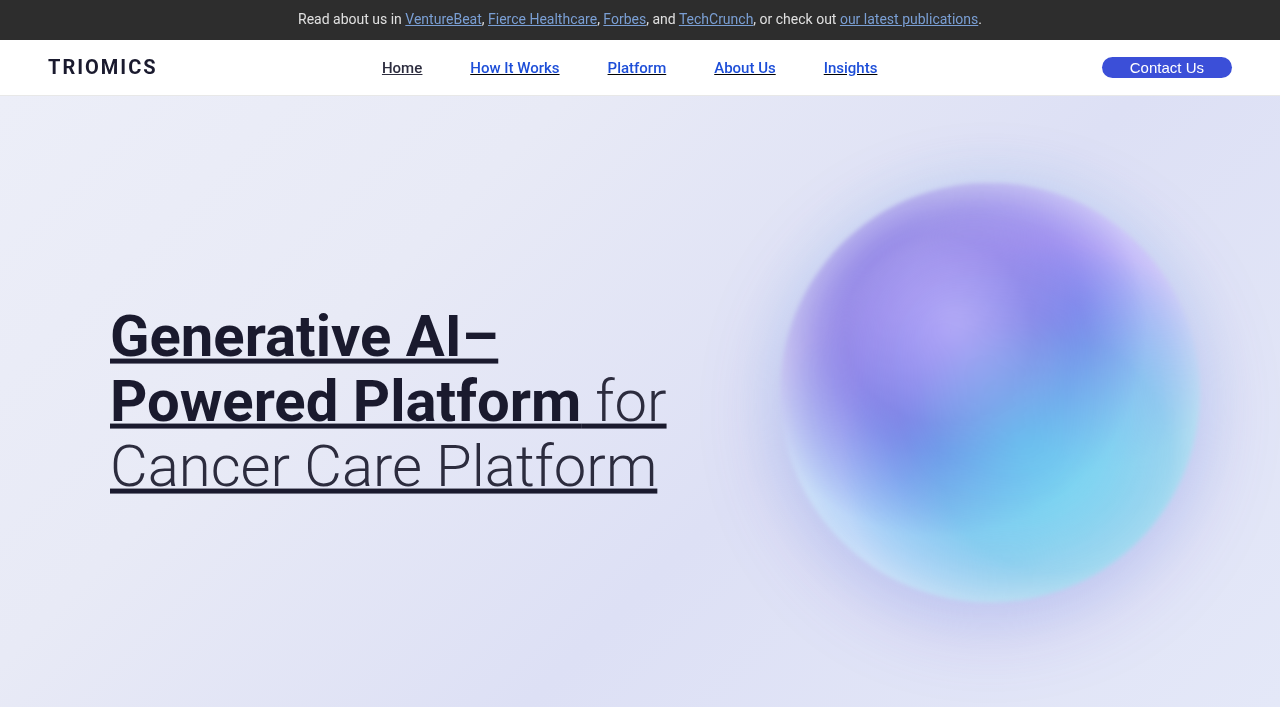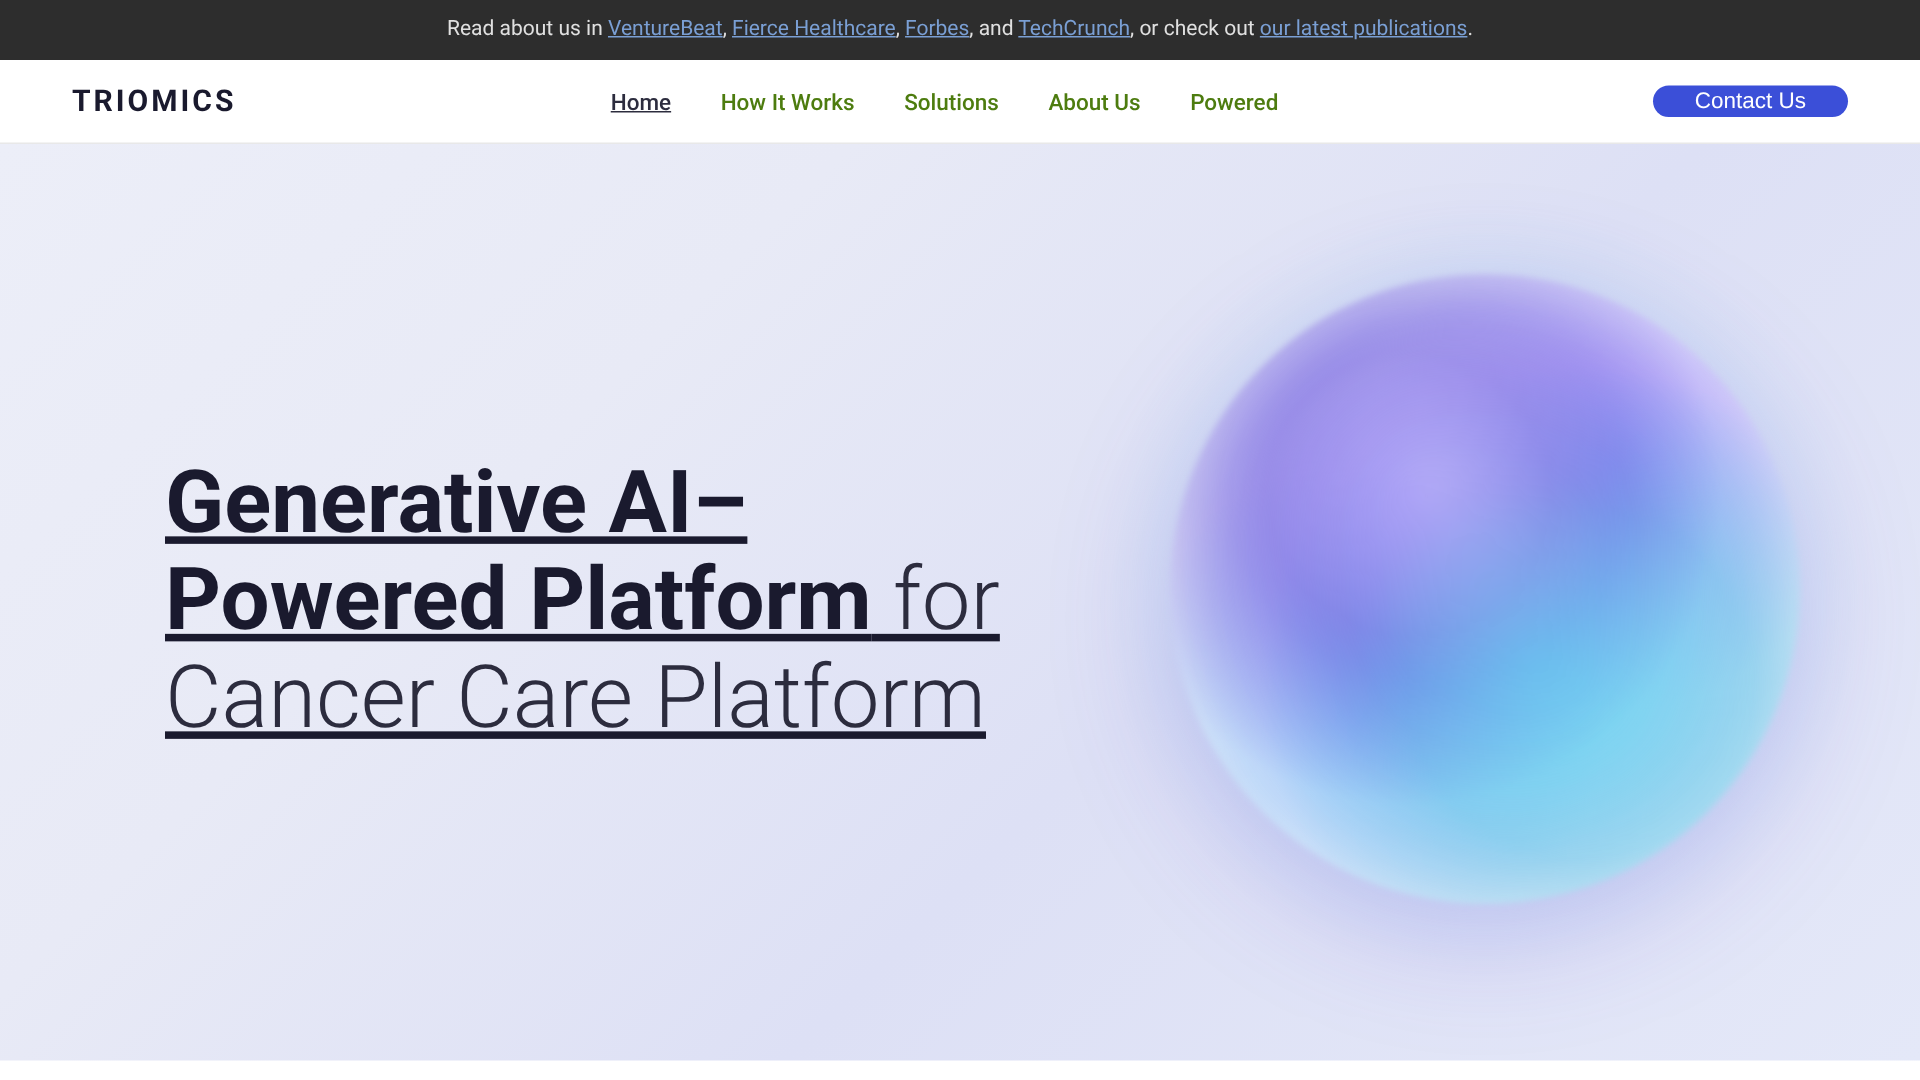--- a/index.html
+++ b/index.html
@@ -48,27 +48,28 @@
       font-size: 20px;
       font-weight: 700;
       letter-spacing: 2px;
       color: #1a1a2e;
       text-transform: uppercase;
     }
 
     .nav-links {
       display: flex;
       align-items: center;
-      gap: 33px;
+      gap: 48px;
       list-style: none;
+      text-decoration: underline;
     }
 
     .nav-links a {
       text-decoration: none;
-      color: #4d7c0f;
+      color: #1d4ed8;
       font-size: 15px;
       font-weight: 500;
     }
 
     .nav-links a.active {
       text-decoration: underline;
       color: #2c2c3e;
     }
 
     .contact-btn {
@@ -170,27 +171,27 @@
   <div class="nav-logo">TRIOMICS</div>
 
   <ul class="nav-links">
     <li>
       <a class="active">Home</a>
     </li>
     <li>
       <a>How It Works</a>
     </li>
     <li>
-      <a>Solutions</a>
+      <a>Platform</a>
     </li>
     <li>
       <a>About Us</a>
     </li>
     <li>
-      <a>Powered</a>
+      <a>Insights</a>
     </li>
   </ul>
 
   <button class="contact-btn">Contact Us</button>
 </nav>
 
 <section class="hero">
   <div class="hero-text">
     <h1 class="hero-title">
       <span>Generative AI–<br>Powered Platform</span><span class="light"> for</span><br>

